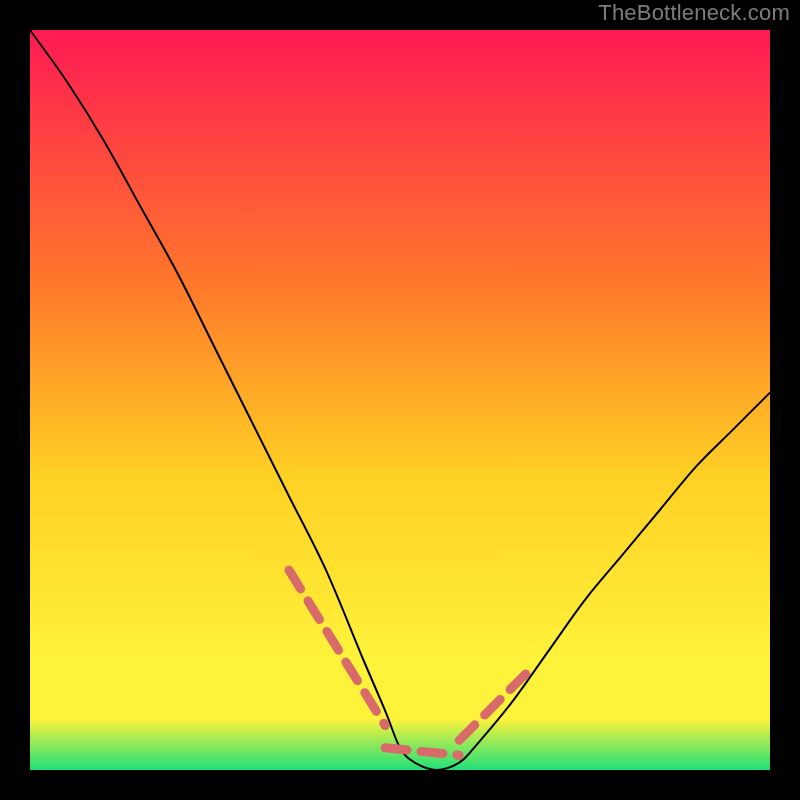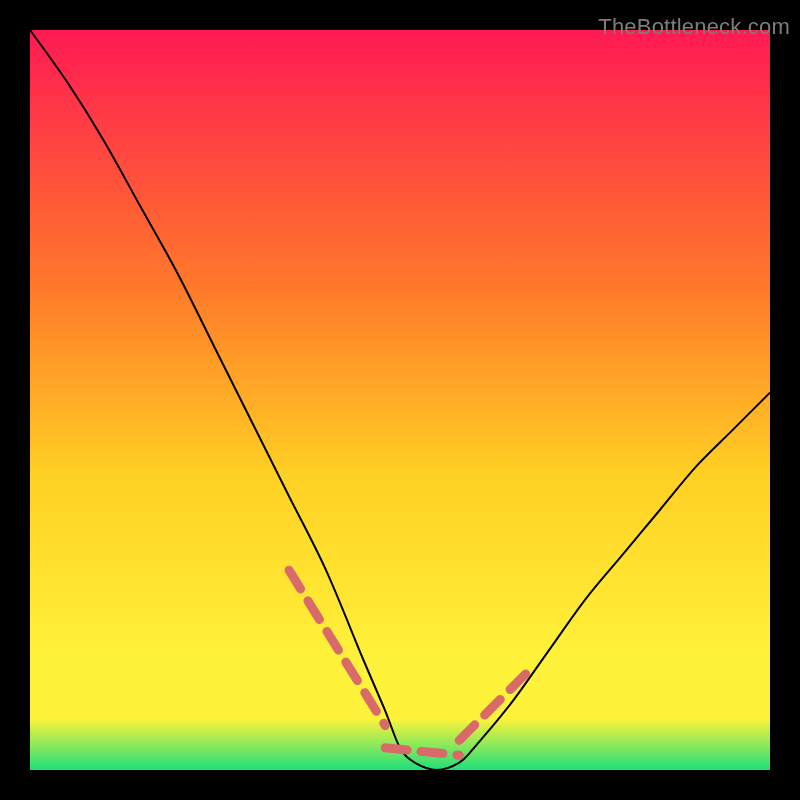--- a/index.html
+++ b/index.html
@@ -22,21 +22,21 @@
   .plot-area {
     position: absolute;
     left: 30px;
     top: 30px;
     width: 740px;
     height: 740px;
     
   }
   .watermark {
     position: absolute;
-    top: 14px;
+    top: 0;
     right: 10px;
     color: #7d7d7d;
     font-size: 22px;
     font-weight: 500;
     letter-spacing: 0.2px;
   }
   svg.curve {
     position: absolute;
     left: 0;
     top: 0;

